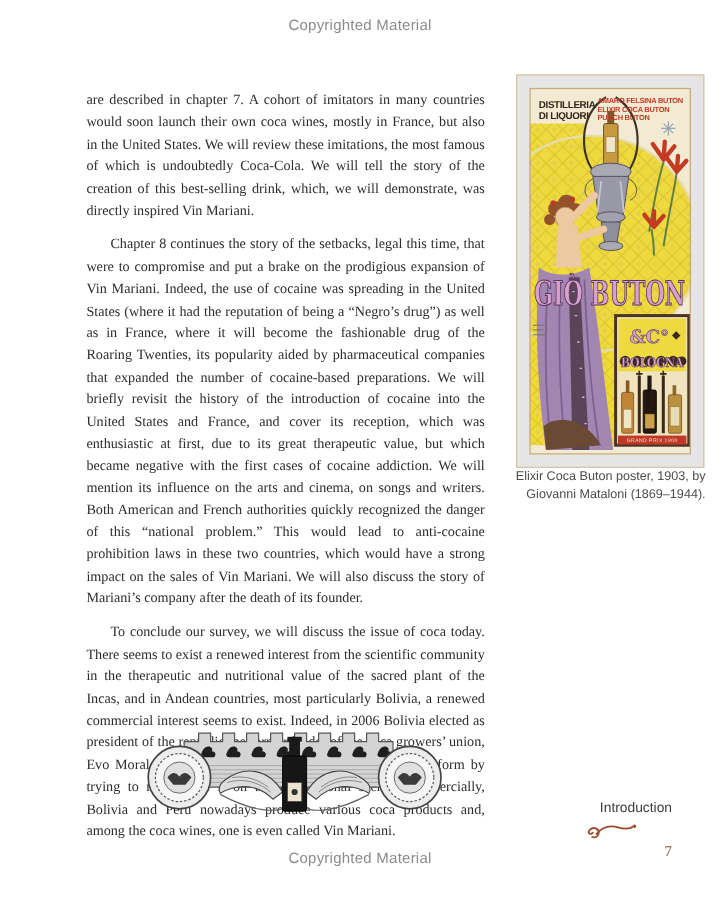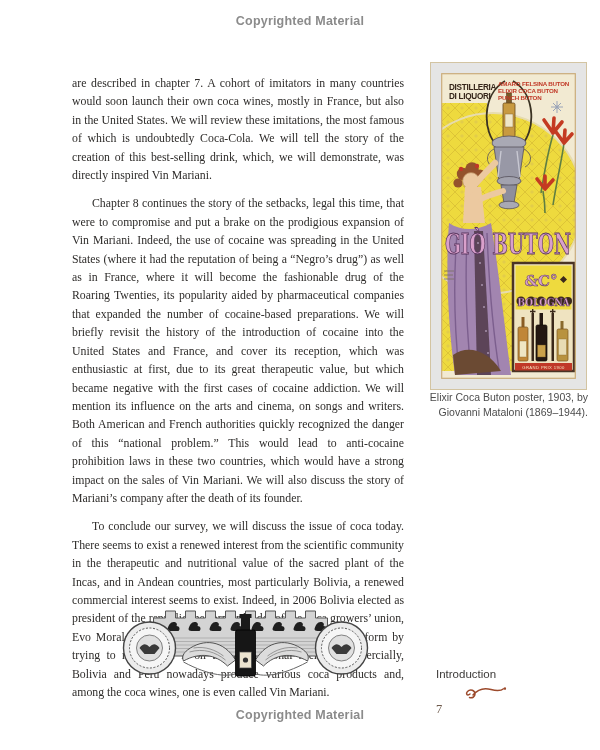--- a/index.html
+++ b/index.html
@@ -1,35 +1,35 @@
 <!DOCTYPE html>
 <html lang="en"><head>
 <meta charset="utf-8">
 <style>
   html,body{margin:0;padding:0;background:#ffffff;}
   .page{position:relative;width:600px;height:750px;background:#ffffff;overflow:hidden;
         font-family:"Liberation Serif",serif;}
   .copyright{position:absolute;left:0;width:600px;text-align:center;
-        font-family:"Liberation Sans",sans-serif;font-weight:bold;font-size:12.5px;
+        font-family:"Liberation Sans",sans-serif;font-weight:normal;font-size:12.5px;
         color:#8b8b8b;letter-spacing:0.2px;}
   .copyright.top{top:14px;}
   .copyright.bottom{top:708px;}
   .bodytext{position:absolute;left:62px;top:64px;width:352px;
         font-size:11.8px;line-height:18.4px;color:#2e2c2a;
         text-align:justify;hyphens:auto;-webkit-hyphens:auto;}
   .bodytext p{margin:10px;padding:0;}
   .bodytext p.indent{text-indent:20px;}
   .figure{position:absolute;left:430px;top:62px;width:147px;}
   .poster-frame{width:135px;height:306px;padding:10px;background:#e5e5e5;
         border:1px solid #d3c4a2;box-sizing:content-box;}
   .caption{position:absolute;left:420px;top:390px;width:168px;text-align:right;
         font-family:"Liberation Sans",sans-serif;font-size:10.5px;line-height:15px;
         color:#4c4c4c;}
   .ornament-wrap{position:absolute;left:118px;top:602px;width:255px;height:84px;}
-  .footer-block{position:absolute;left:436px;top:668px;width:100px;text-align:left;}
+  .footer-block{position:absolute;left:460px;top:668px;width:100px;text-align:right;}
   .section-label{font-family:"Liberation Sans",sans-serif;font-size:11.5px;color:#3d3b39;}
   .flourish{margin:3px auto 1px auto;display:block;}
   .page-number{font-family:"Liberation Serif",serif;font-size:12.5px;color:#6e5a4c;}
 </style>
 </head>
 <body>
 
 <div class="page">
 
   <div class="copyright top">Copyrighted Material</div>

